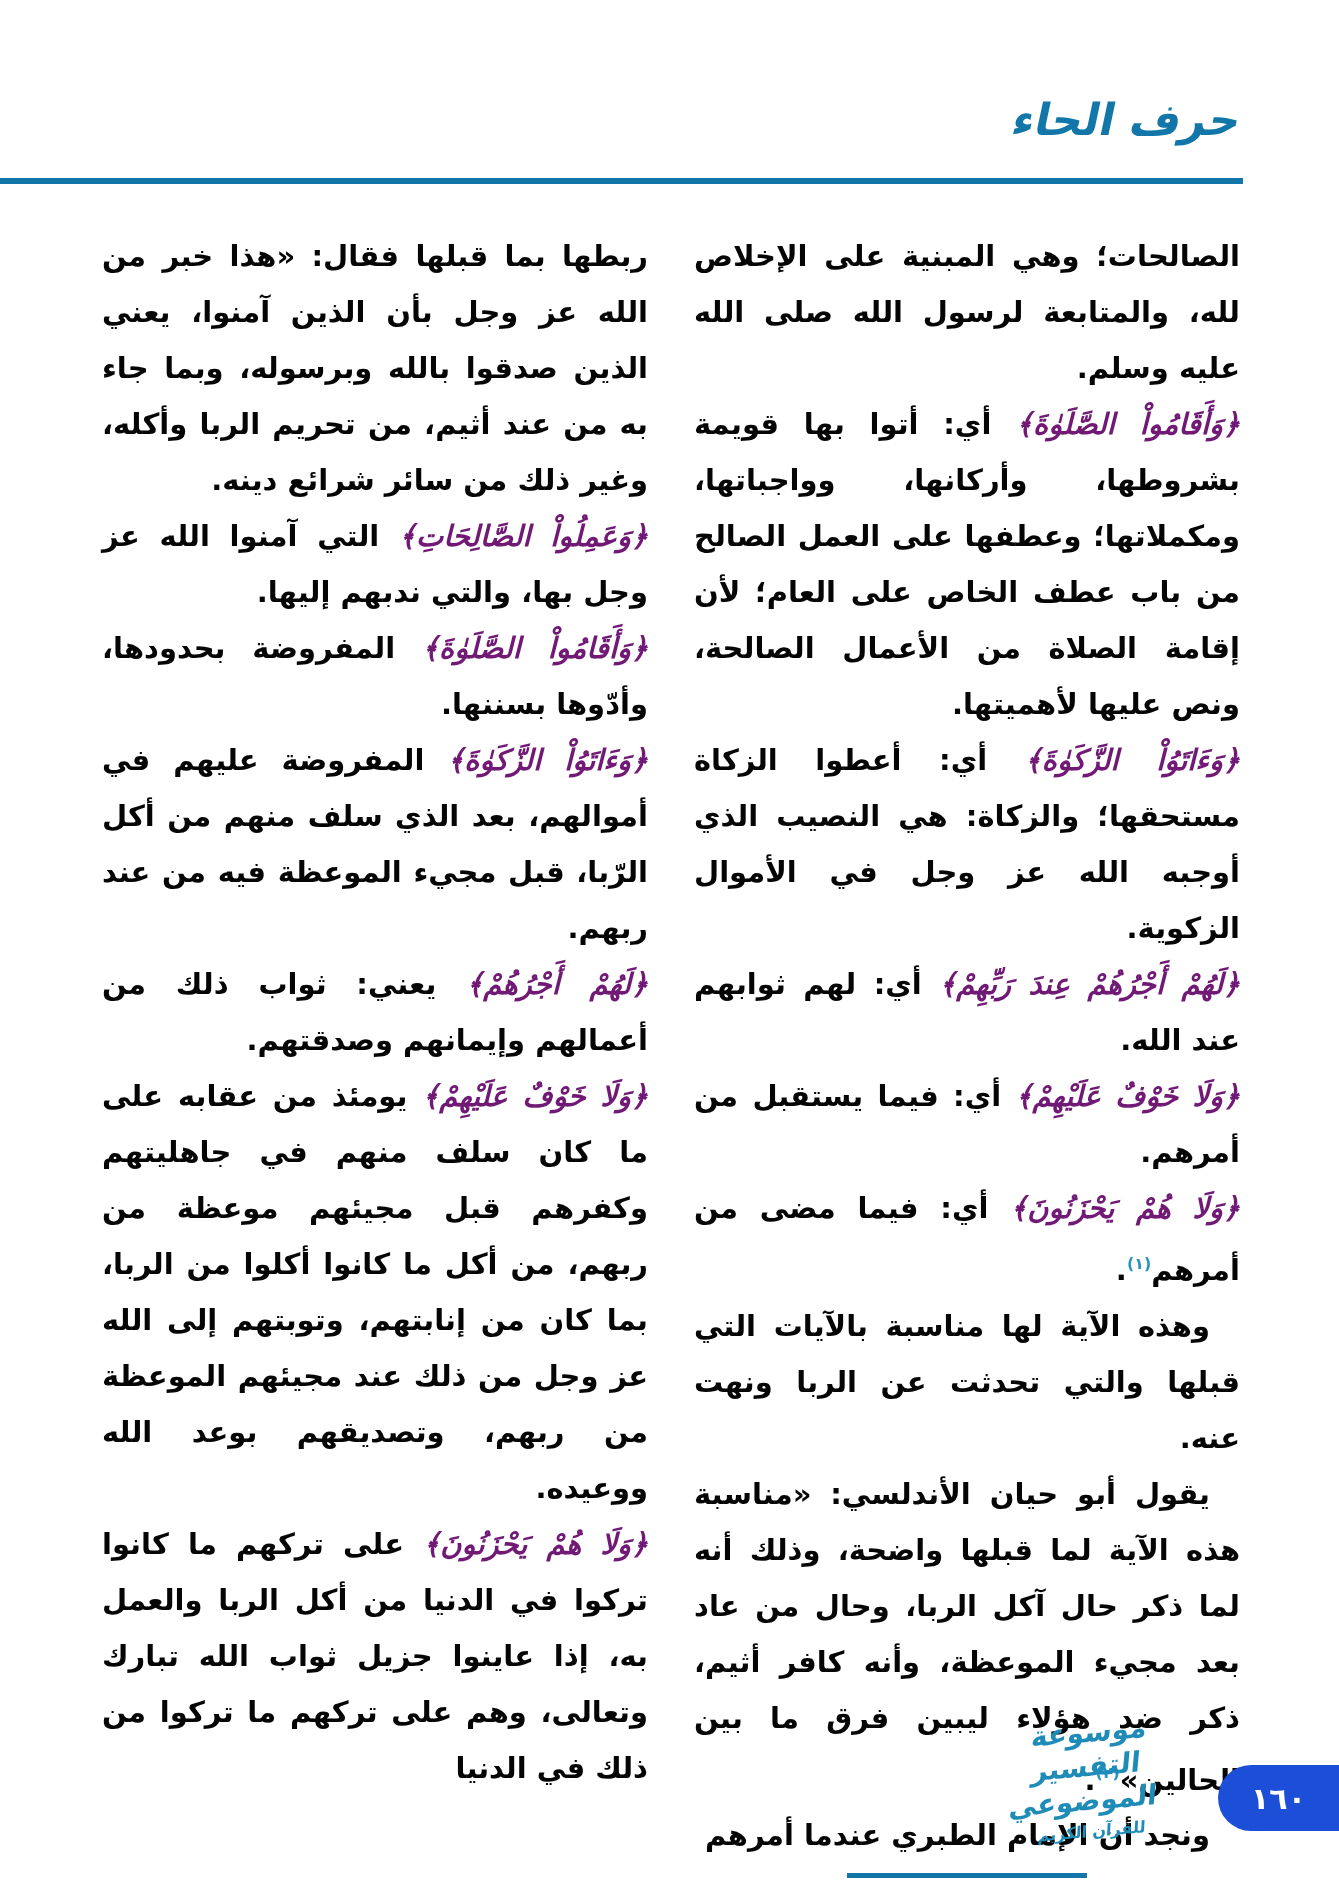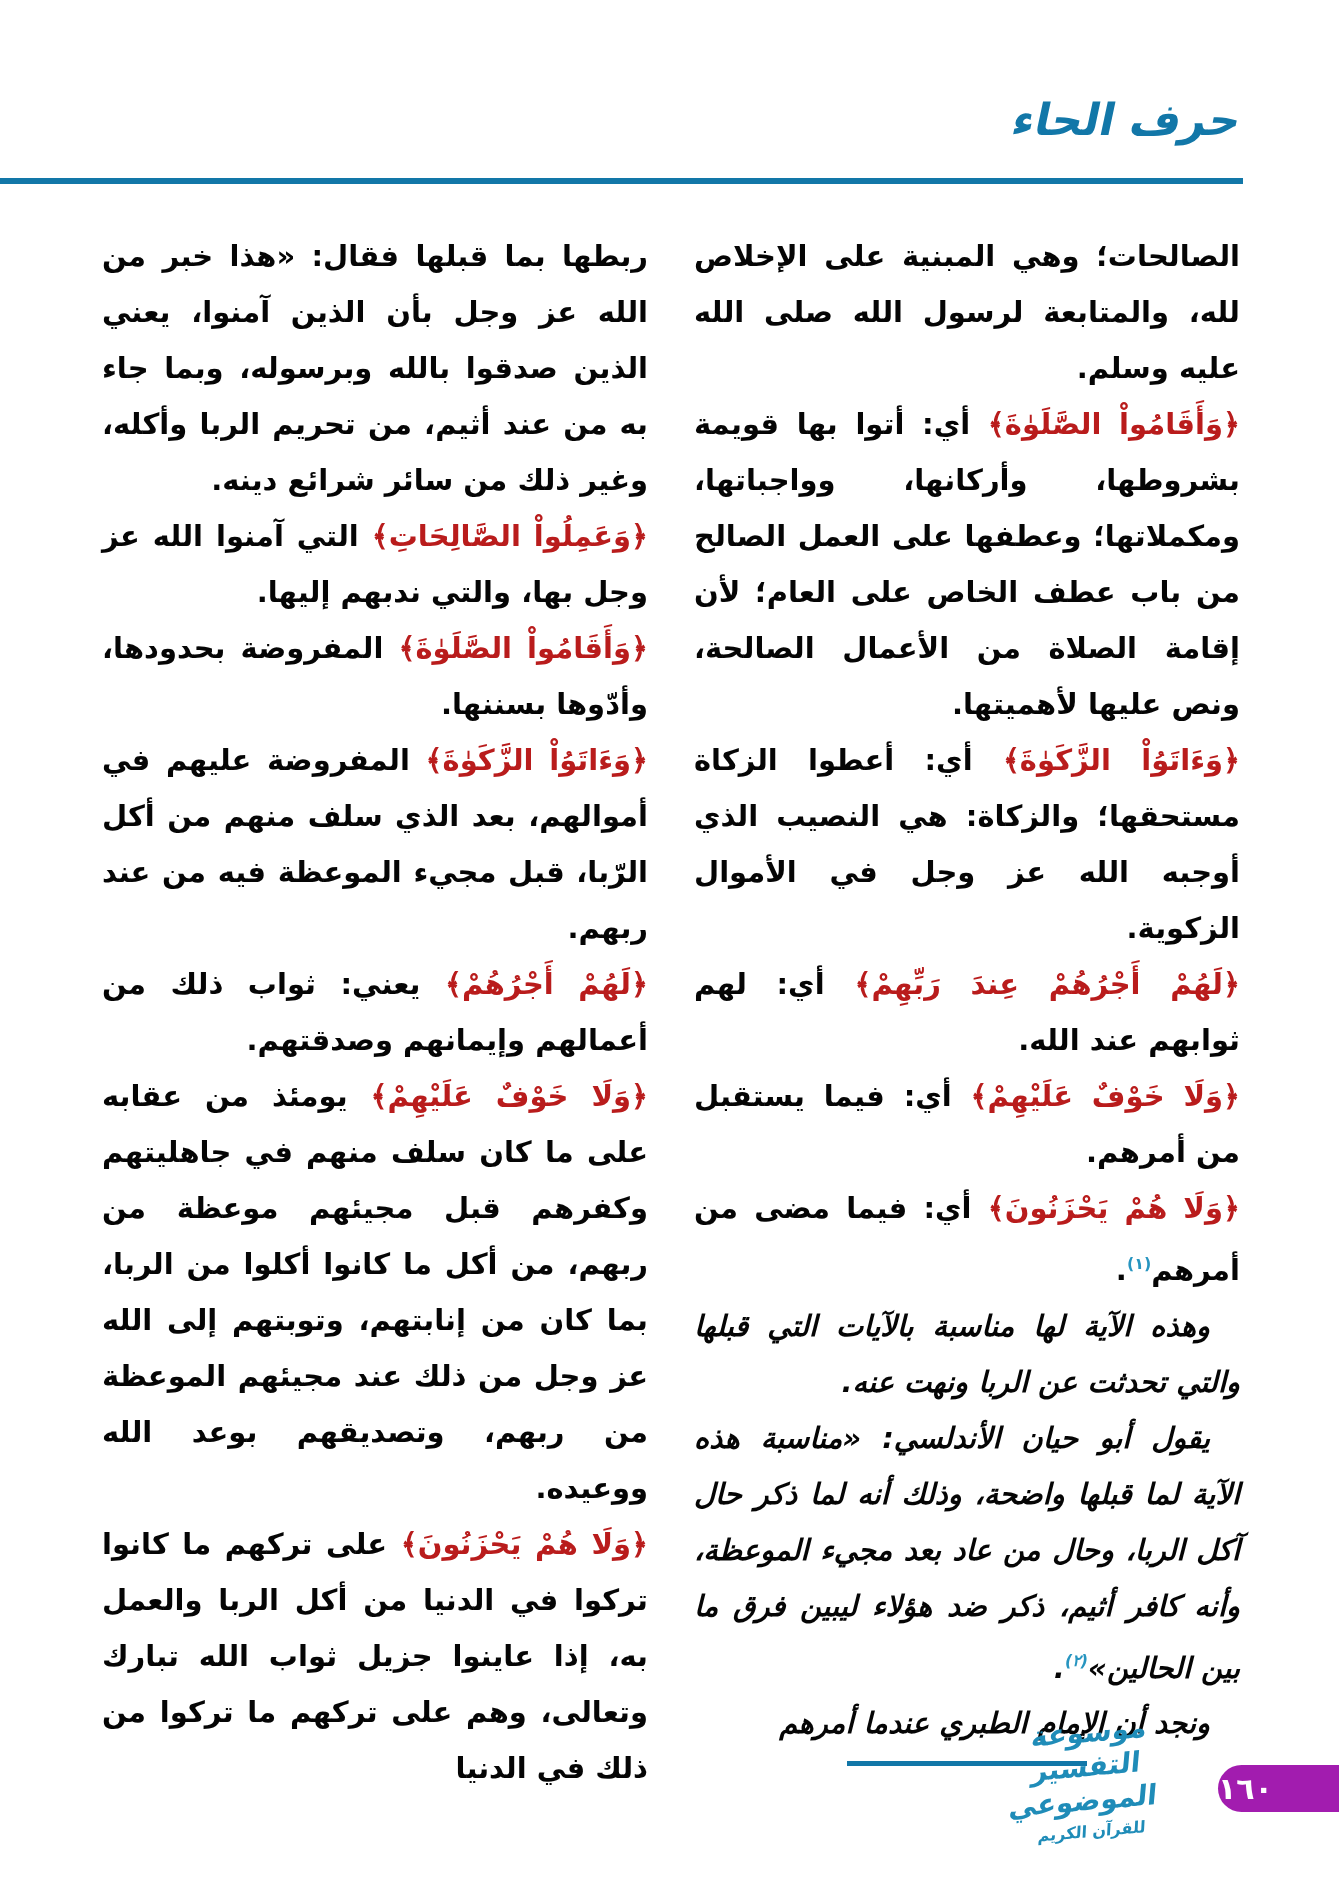--- a/index.html
+++ b/index.html
@@ -21,22 +21,22 @@
   }
   
   .col{
     position:absolute;top:228px;
     font-size:29px;font-weight:bold;line-height:56px;
     text-align:justify;text-justify:inter-word;
   }
   .col-right{right:99px;width:546px;}
   .col-left{left:102px;width:546px;}
   .para{margin:0;padding:0;}
-  .para.indent{text-indent:30px;font-style:italic;}
-  .seg-quran{color:#b91c1c;}
+  .para.indent{text-indent:30px;}
+  .seg-quran{color:#701a75;font-style:italic;}
   .seg-fnref sup{color:#2795c0;font-size:0.55em;font-weight:bold;}
   
   .fn-sep{
     width:240px;height:5px;background:#1277a8;
     margin:10px auto 12px auto;
   }
   
   .logo{
     position:absolute;top:1716px;right:152px;width:200px;
     text-align:center;color:#1f8cb8;transform:rotate(-5deg);
@@ -44,23 +44,23 @@
   .logo-main{
     font-size:28px;font-weight:bold;line-height:34px;
     transform:skewX(-10deg);letter-spacing:-1px;
   }
   .logo-sub{
     font-size:16px;font-weight:bold;margin-top:4px;
     transform:skewX(-8deg);
   }
   
   .page-badge{
-    position:absolute;top:1765px;right:0;width:121px;height:47px;
-    background:#a21caf;border-radius:36px 0 0 36px;
-    display:flex;align-items:center;justify-content:flex-end;
+    position:absolute;top:1765px;right:0;width:121px;height:66px;
+    background:#1d4ed8;border-radius:36px 0 0 36px;
+    display:flex;align-items:center;justify-content:center;
   }
   .page-badge span{
     color:#ffffff;font-size:30px;font-weight:bold;letter-spacing:4px;
   }
 </style>
 </head>
 <body>
 
 <div id="page">
 

